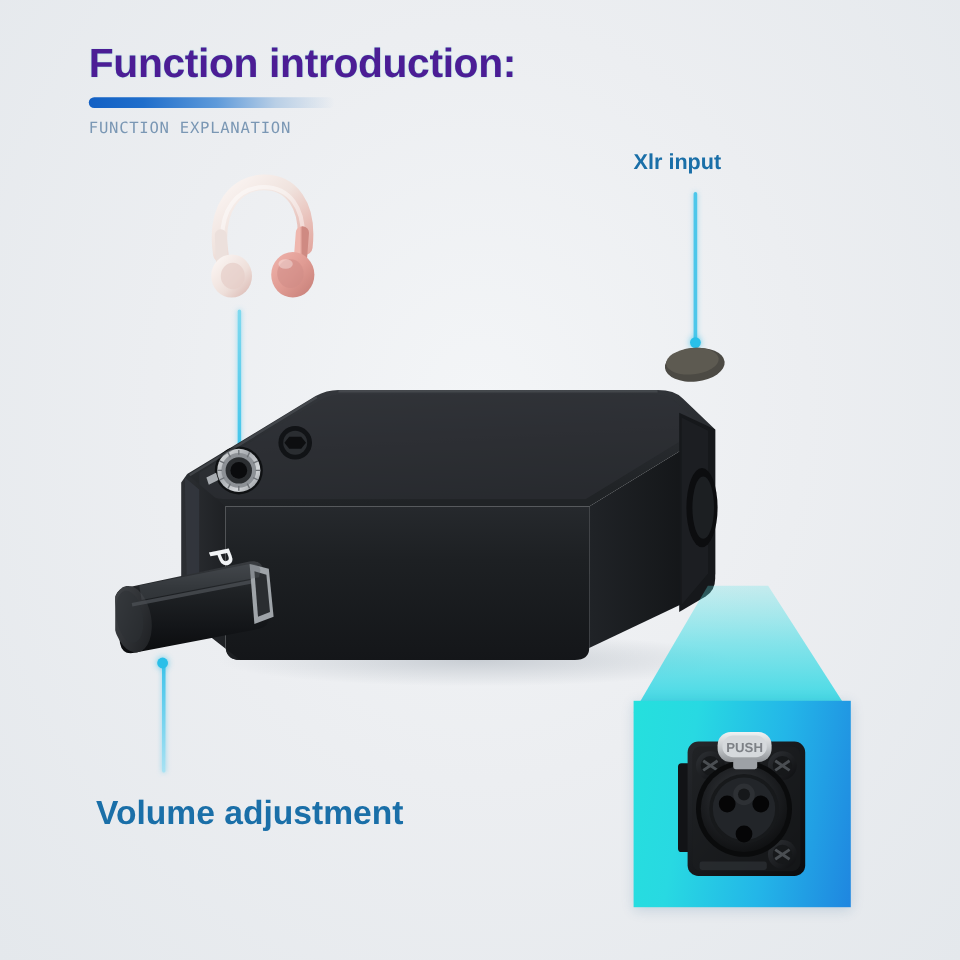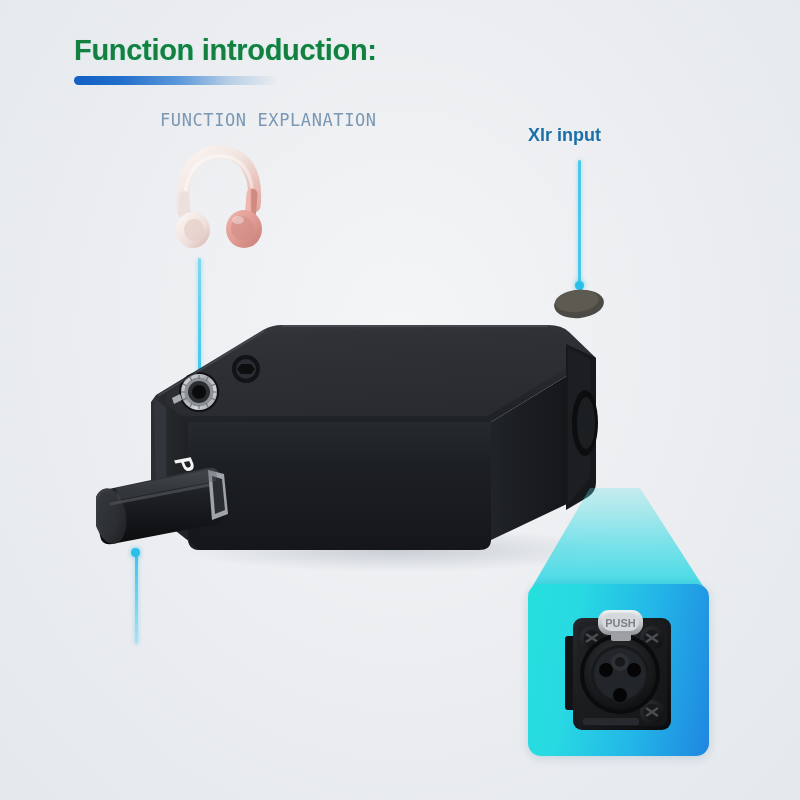--- a/index.html
+++ b/index.html
@@ -10,35 +10,34 @@
   body {
     font-family: "Liberation Sans", sans-serif;
     background: radial-gradient(ellipse at 50% 42%, #f3f5f7 0%, #eceef1 48%, #e4e8ec 100%);
     position: relative;
   }
   .stage { position: absolute; inset: 0; }
 
   
   .hdr { position: absolute; left: 74px; top: 36px; }
   .hdr-title {
-    font-size: 29px; font-weight: bold; letter-spacing: -0.3px;
-    color: #15803d; line-height: 1;
+    font-size: 34px; font-weight: bold; letter-spacing: -0.3px;
+    color: #4c1d95; line-height: 1;
     text-shadow: 0 0 1px rgba(63,224,208,.6);
     white-space: nowrap;
   }
   .hdr-bar {
     margin-top: 11px; width: 205px; height: 9px; border-radius: 5px;
     background: linear-gradient(90deg,#1260c4 0%,#1f6ecb 22%,#5e9ada 52%,#b9cfe6 76%,rgba(233,238,242,0) 100%);
   }
   .hdr-sub {
-    margin-top: 25px;
+    margin-top: 10px;
     font-family: "DejaVu Sans Mono", "Liberation Mono", monospace;
-    font-size: 17px; letter-spacing: 0.6px; color: #7a97b4;
+    font-size: 13px; letter-spacing: 0.6px; color: #7a97b4;
     white-space: nowrap;
-    text-align: right;
   }
 
   
   .lbl { position: absolute; font-weight: bold; white-space: nowrap; }
   .lbl-xlr { left: 528px; top: 125px; font-size: 18px; color: #1a6fa8; }
   .lbl-vol { left: 80px; top: 662px; font-size: 28px; color: #1a6fa8; }
 
   
   .leader { position: absolute; background: #4cc7ea; border-radius: 2px;
             box-shadow: 0 0 4px rgba(76,199,234,.55); }
@@ -56,39 +55,40 @@
   
   .headphones { position: absolute; left: 168px; top: 144px; width: 96px; height: 108px; }
 
   
   .device { position: absolute; left: 96px; top: 282px; width: 545px; height: 290px; }
 
   
   .beam { position: absolute; left: 512px; top: 488px; width: 210px; height: 110px; }
   .inset {
     position: absolute; left: 528px; top: 584px; width: 181px; height: 172px;
-    border-radius: 13px;
+    border-radius: 0;
     background: linear-gradient(100deg,#25e0dd 0%,#28d9e2 26%,#23b6e8 62%,#1f86e0 100%);
     box-shadow: 0 2px 10px rgba(30,90,140,.18);
     overflow: hidden;
   }
   .xlr-art { position: absolute; left: 50%; top: 50%; transform: translate(-50%,-50%); }
 </style>
 </head>
 <body>
 
 <div class="stage">
 
   <div class="hdr">
     <div class="hdr-title">Function introduction:</div>
     <div class="hdr-bar"></div>
     <div class="hdr-sub">FUNCTION EXPLANATION</div>
   </div>
 
   <div class="lbl lbl-xlr">Xlr input</div>
+  <div class="lbl lbl-vol">Volume adjustment</div>
 
   <div class="leader leader-xlr"></div>
   <div class="leader-dot dot-xlr"></div>
 
   <div class="leader leader-hp"></div>
   <div class="leader-dot dot-hp"></div>
 
   <div class="leader leader-vol"></div>
   <div class="leader-dot dot-vol"></div>
 

